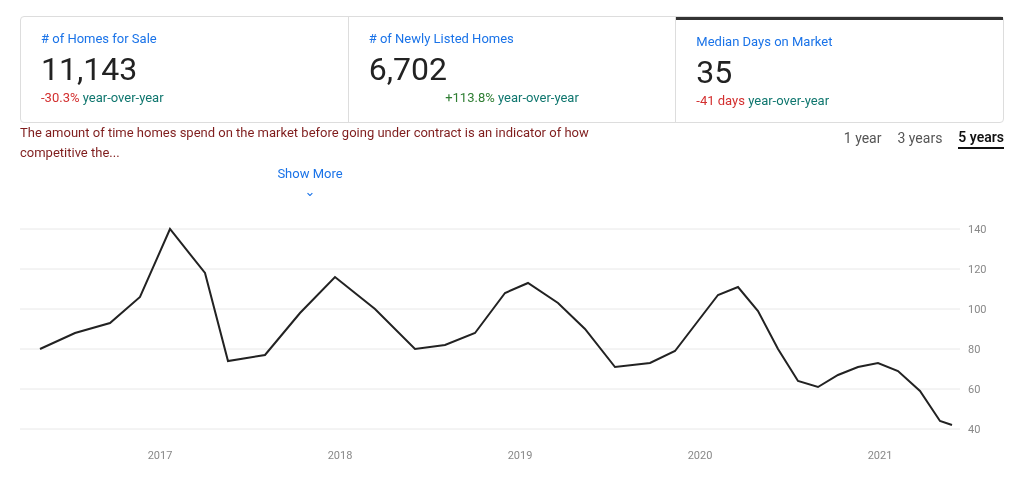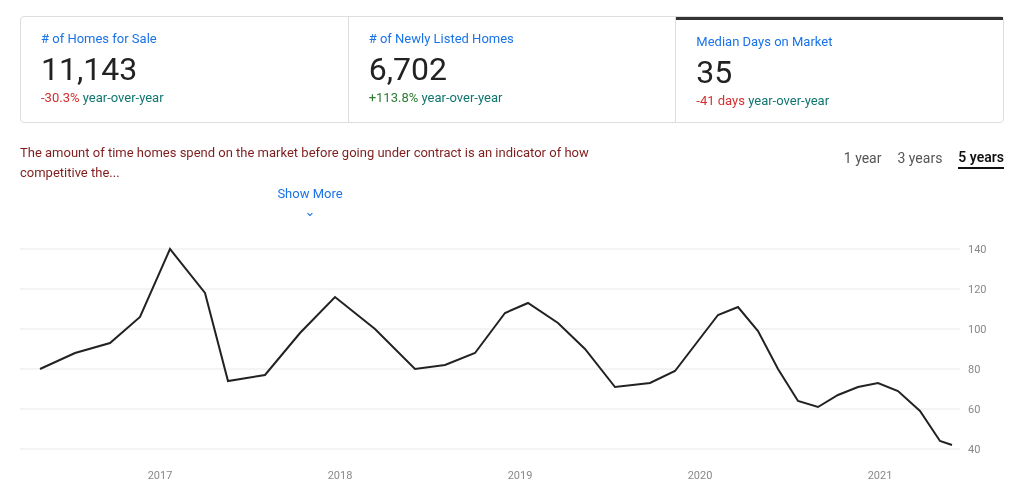--- a/index.html
+++ b/index.html
@@ -15,21 +15,20 @@
     .container {
       width: 1024px;
       padding: 16px 20px;
     }
 
     
     .stats-row {
       display: flex;
       border: 1px solid #ddd;
       border-radius: 4px;
-      margin-bottom: 20px;
     }
 
     .stat-card {
       flex: 1;
       padding: 14px 20px;
       border-right: 1px solid #ddd;
     }
     .stat-card:last-child {
       border-right: none;
     }
@@ -47,21 +46,21 @@
       font-size: 32px;
       font-weight: 400;
       color: #222;
       margin-bottom: 2px;
     }
 
     .stat-change {
       font-size: 13px;
     }
     .stat-change.negative { color: #d32f2f; }
-    .stat-change.positive { color: #2e7d32; }
+    .stat-change.positive { color: #2e7d32; text-align: center; }
     .stat-change span { color: #0f766e; }
 
     
     .description-row {
       display: flex;
       justify-content: space-between;
       align-items: flex-start;
       margin-bottom: 8px;
     }
 

